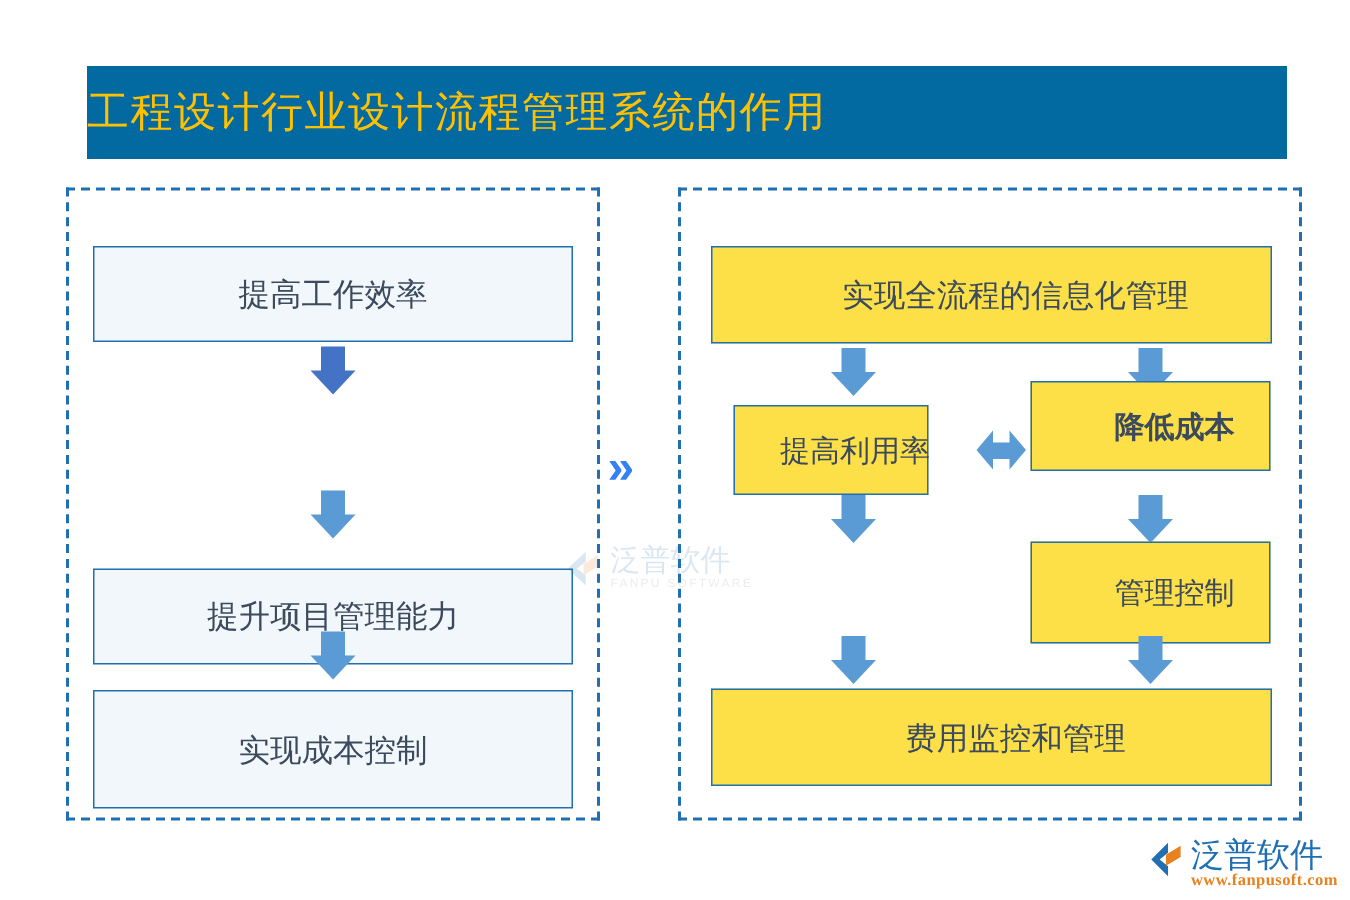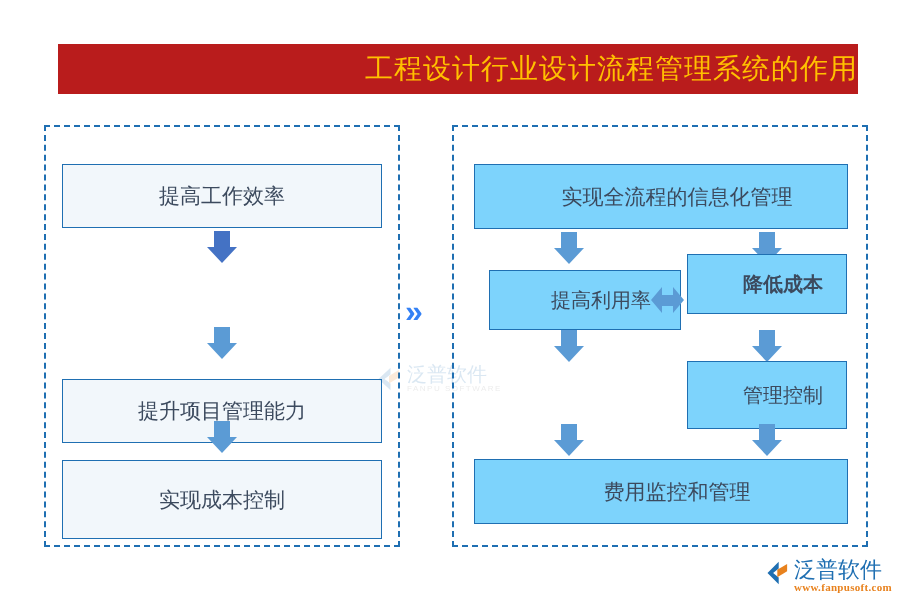--- a/index.html
+++ b/index.html
@@ -20,25 +20,25 @@
     width: 900px;
     height: 600px;
   }
 
   
   .title-banner {
     position: absolute;
     left: 58px;
     top: 44px;
     width: 800px;
-    height: 50px;
-    background: #b91c1c;
+    height: 62px;
+    background: #0369a1;
     display: flex;
     align-items: center;
-    justify-content: flex-end;
+    justify-content: flex-start;
   }
   .title-text {
     color: #ffc000;
     font-size: 28px;
     letter-spacing: 1px;
     font-family: "Liberation Serif", "DejaVu Serif", serif;
     white-space: nowrap;
   }
 
   
@@ -69,36 +69,36 @@
     background: #f2f7fb;
     display: flex;
     align-items: center;
     justify-content: center;
     color: #3c4a5e;
     font-size: 21px;
     white-space: nowrap;
     font-family: "Liberation Serif", "DejaVu Serif", serif;
   }
   .fbox.plain {
-    background: #7dd3fc;
+    background: #fde047;
     padding-left: 32px;
   }
   .fbox.small {
     font-size: 20px;
   }
 
   
   .lb1 { left: 62px; top: 164px; width: 320px; height: 64px; }
   .lb2 { left: 62px; top: 264px; width: 320px; height: 64px; }
   .lb3 { left: 62px; top: 354px; width: 320px; height: 64px; margin-top: 25px; }
   .lb4 { left: 62px; top: 460px; width: 320px; height: 79px; }
 
   
   .rb1 { left: 474px; top: 164px; width: 374px; height: 65px; }
-  .rb2 { left: 489px; top: 270px; width: 192px; height: 60px; text-align: right; }
+  .rb2 { left: 489px; top: 270px; width: 130px; height: 60px; text-align: right; }
   .rb3 { left: 687px; top: 254px; width: 160px; height: 60px; font-weight: bold; }
   .rb4 { left: 489px; top: 361px; width: 159px; height: 62px; }
   .rb5 { left: 687px; top: 361px; width: 160px; height: 68px; }
   .rb6 { left: 474px; top: 459px; width: 374px; height: 65px; }
 
   
   .arrow-down {
     position: absolute;
     width: 30px;
     height: 32px;

